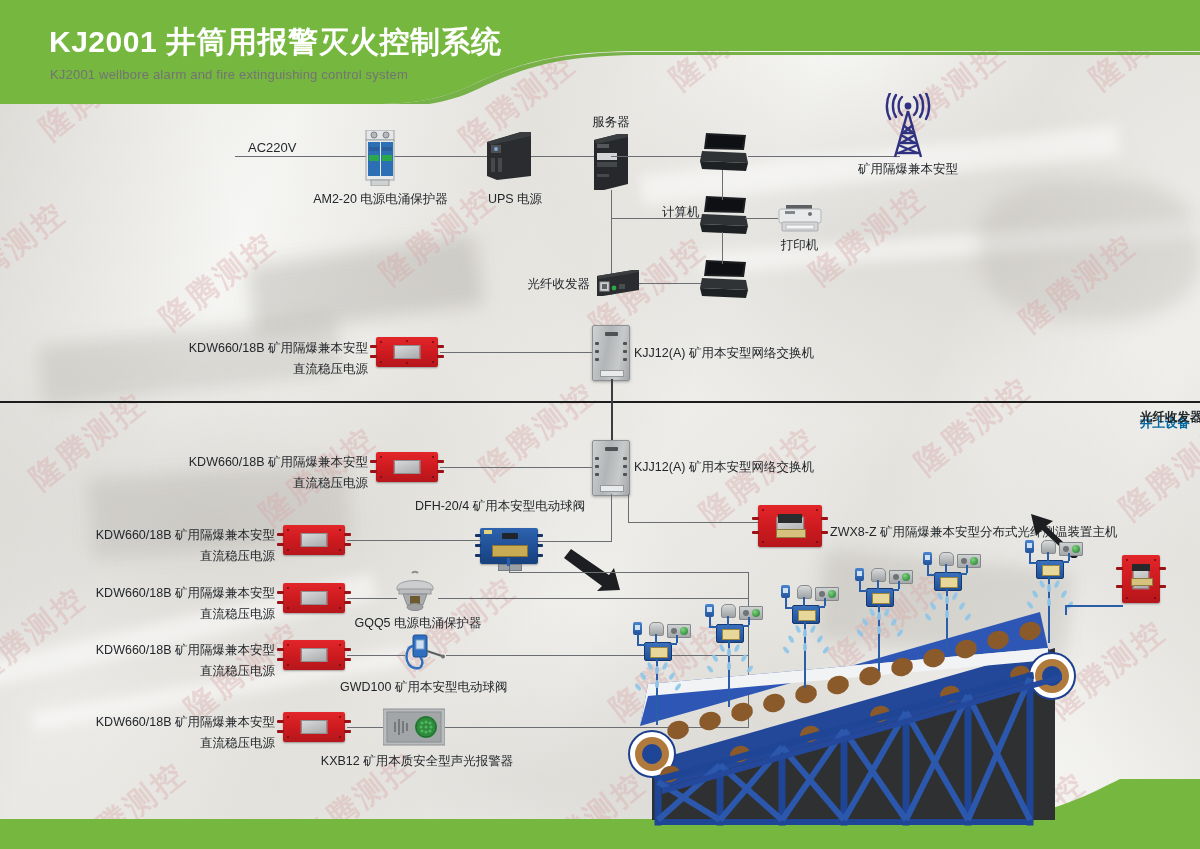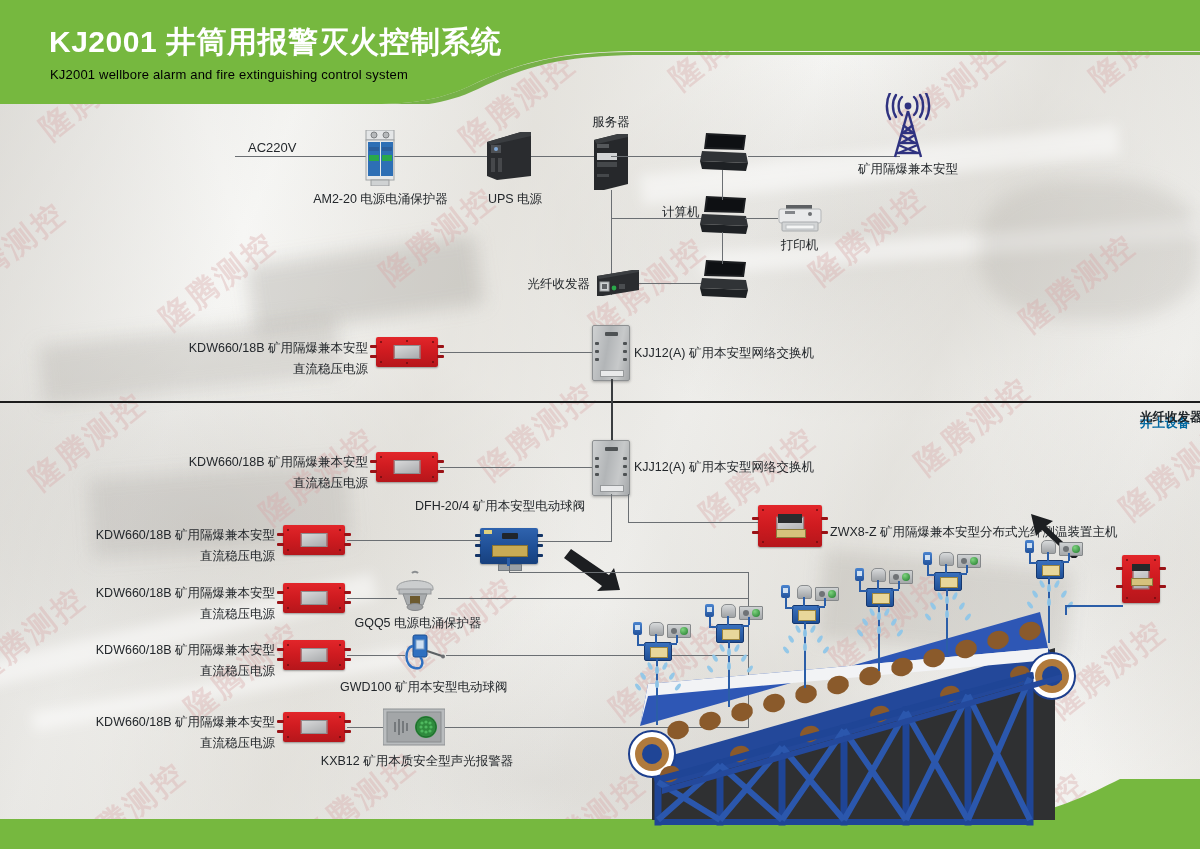--- a/index.html
+++ b/index.html
@@ -40,21 +40,21 @@
 
   
   .header{position:absolute;left:0;top:0;width:1200px;height:104px;overflow:hidden;padding-left:48px;}
   .header-cut{position:absolute;left:0;top:0;width:1200px;height:104px;}
   .title{
     position:absolute;left:49px;top:22px;
     font-size:30px;font-weight:bold;color:#ffffff;letter-spacing:.5px;white-space:nowrap;
   }
   .subtitle{
     position:absolute;left:50px;top:67px;
-    font-size:13px;color:#000000;letter-spacing:.2px;white-space:nowrap;
+    font-size:13px;color:#737373;letter-spacing:.2px;white-space:nowrap;
   }
 
   
   .footer-green{position:absolute;left:0;bottom:0;width:1200px;height:30px;}
 
   
   .lbl{position:absolute;color:#23272b;font-size:12.5px;white-space:nowrap;line-height:1.5;}
   .lbl.c{text-align:center;}
   .lbl.r{text-align:right;}
   .line{position:absolute;background:#6b6f73;}

